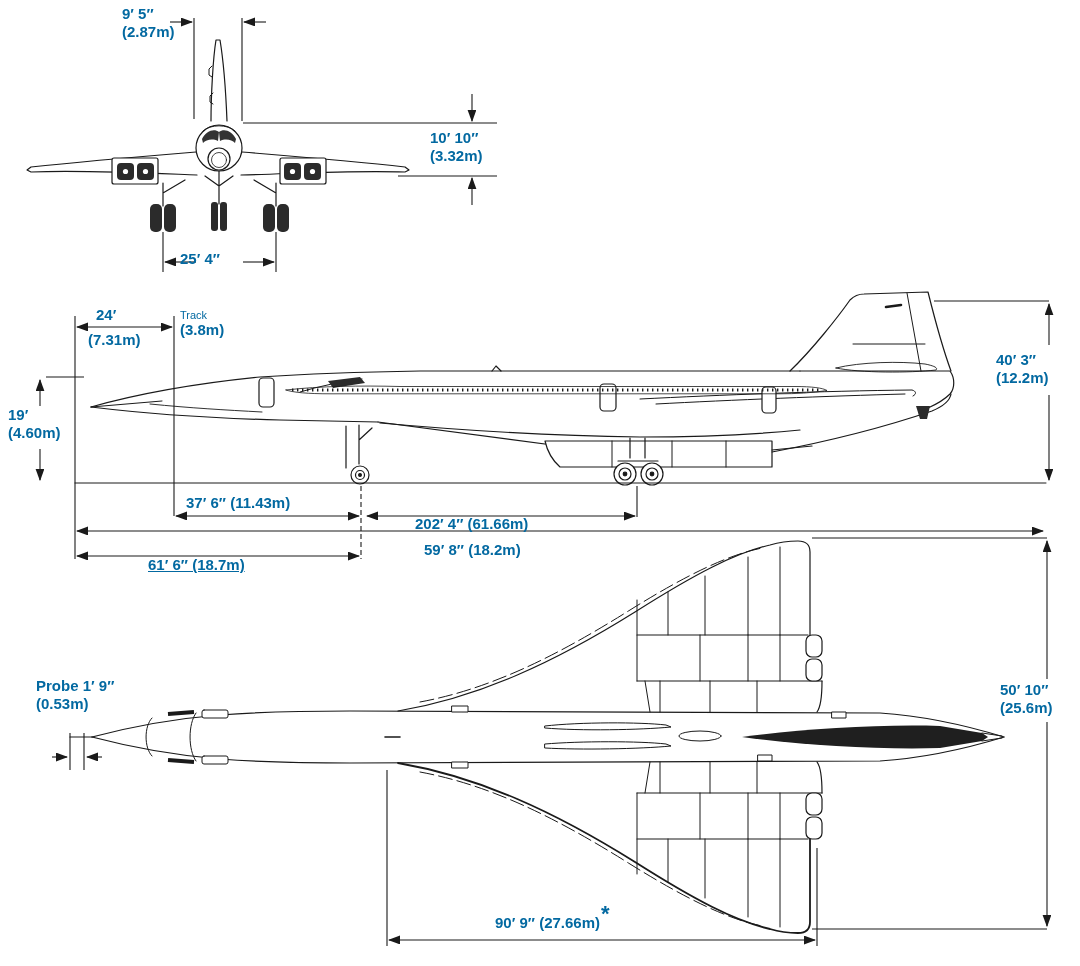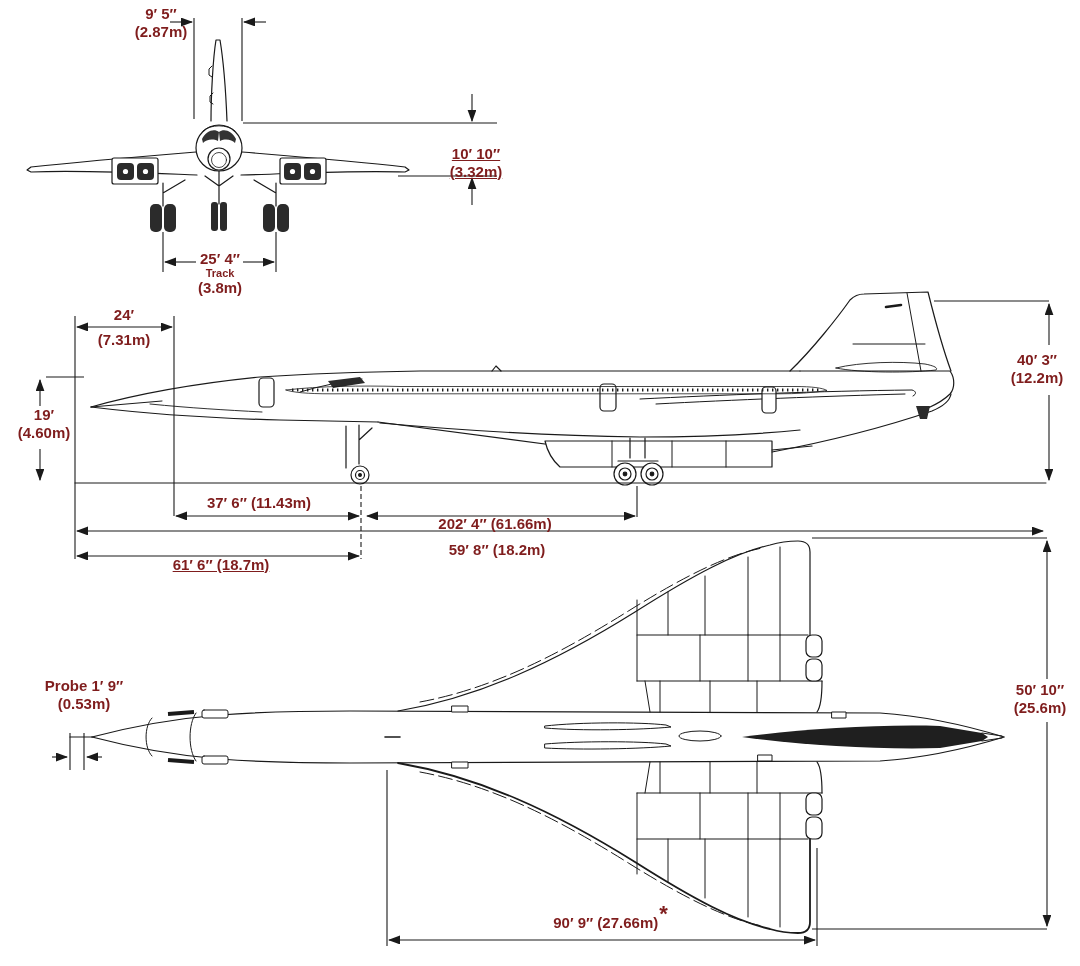--- a/index.html
+++ b/index.html
@@ -2,25 +2,25 @@
 <html><head>
 <meta charset="utf-8">
 <style>
   html,body{margin:0;padding:0;background:#e9e9e9;}
   .canvas{
     position:relative;width:1080px;height:966px;background:#ffffff;
     font-family:"Liberation Sans","DejaVu Sans",sans-serif;overflow:hidden;
   }
   svg.drawing{position:absolute;left:0;top:0;}
   .dim{
-    position:absolute;color:#7f1d1d;font-weight:bold;font-size:15px;line-height:1.18;
-    text-align:center;letter-spacing:0;white-space:nowrap;
+    position:absolute;color:#0369a1;font-weight:bold;font-size:15px;line-height:1.18;
+    letter-spacing:0;white-space:nowrap;
   }
   .dim .sub{display:block;}
-  .dim .small{font-size:11px;font-weight:bold;display:block;line-height:1.0;}
+  .dim .small{font-size:11px;font-weight:normal;display:block;line-height:1.0;margin-top:42px;}
   .dim .star{font-size:22px;font-weight:bold;position:relative;top:-7px;left:1px;}
 </style>
 </head>
 <body>
 
 <div class="canvas">
 
 <svg class="drawing" width="1080" height="966" viewBox="0 0 1080 966">
   <defs>
     <marker id="ah" markerWidth="11" markerHeight="9" refX="10" refY="4" orient="auto-start-reverse">
@@ -212,21 +212,21 @@
     <path d="M387,770 V946 M817,848 V946" fill="none"></path>
     <path d="M389,940 H815" fill="none" marker-start="url(#ah)" marker-end="url(#ah)"></path>
   </g>
 </svg>
 
 <div class="dim" style="left:122px;top:5px;width:78px;">
   <span class="sub">9′ 5″</span>
   <span class="sub">(2.87m)</span>
 </div>
 
-<div class="dim" style="left:430px;top:145px;width:92px;text-decoration:underline;">
+<div class="dim" style="left:430px;top:129px;width:92px;">
   <span class="sub">10′ 10″</span>
   <span class="sub">(3.32m)</span>
 </div>
 
 <div class="dim" style="left:180px;top:250px;width:80px;">
   <span class="sub">25′ 4″</span>
   <span class="small">Track</span>
   <span class="sub">(3.8m)</span>
 </div>
 

